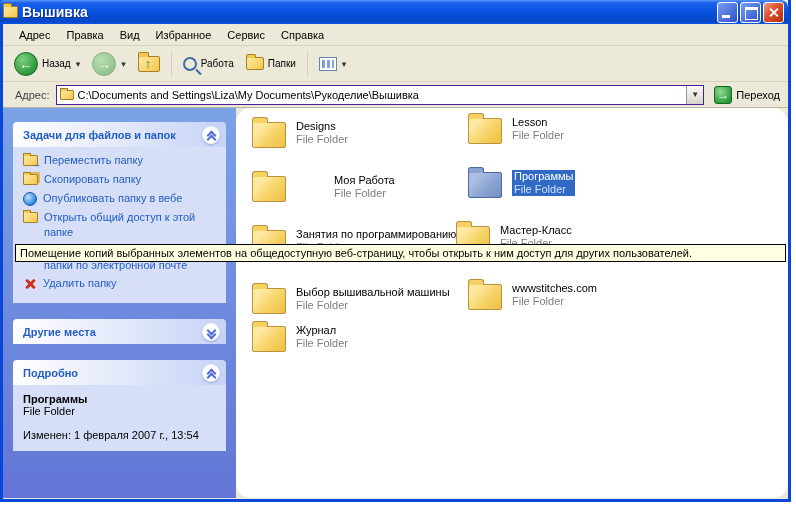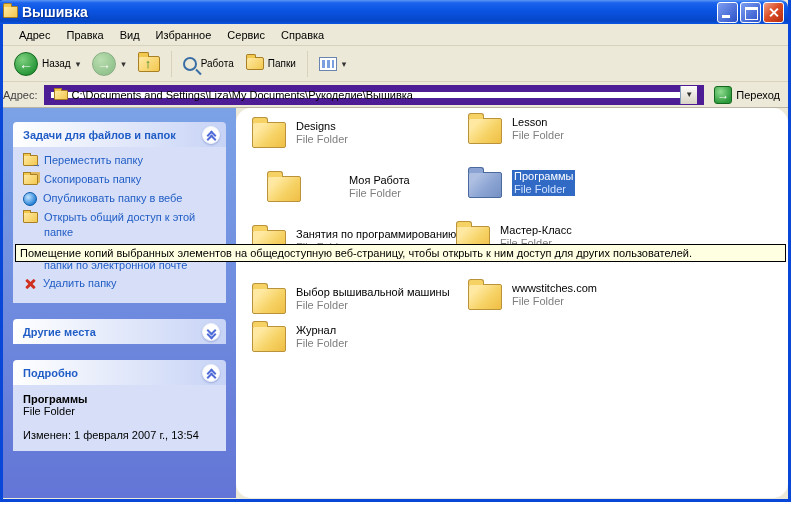--- a/index.html
+++ b/index.html
@@ -59,23 +59,23 @@
   .mini-folder-tool { width:18px; height:13px; background:linear-gradient(135deg,#ffe9a2,#f3c84f);
                border:1px solid #a87f23; border-radius:2px; position:relative; }
   .mini-folder-tool::before { content:""; position:absolute; top:-4px; left:-1px; width:8px; height:3px;
                background:#f3c84f; border:1px solid #a87f23; border-bottom:none; border-radius:2px 2px 0 0; }
   .views-icon { width:18px; height:14px; border:1px solid #6a84b0; background:#fff; position:relative; }
   .views-icon::before { content:""; position:absolute; inset:2px;
         background:repeating-linear-gradient(90deg,#7aa0e0 0 3px,#fff 3px 5px); }
 
   
   .addressbar { height:26px; background:#ece9d8; display:flex; align-items:center;
-                padding:0 4px 0 0; gap:6px; border-bottom:1px solid #b9b5a2; }
+                padding:0 4px 0 12px; gap:6px; border-bottom:1px solid #b9b5a2; }
   .addr-label { color:#444; }
-  .addr-combo { flex:1; height:20px; background:#fff; border:7px solid #4c1d95;
+  .addr-combo { flex:1; height:20px; background:#fff; border:1px solid #4c1d95;
                 display:flex; align-items:center; padding-left:3px; gap:4px; }
   .addr-folder { width:14px; height:10px; background:linear-gradient(135deg,#ffe9a2,#f3c84f);
                  border:1px solid #a87f23; border-radius:1px; position:relative; flex:none; }
   .addr-folder::before { content:""; position:absolute; top:-3px; left:-1px; width:6px; height:2px;
                  background:#f3c84f; border:1px solid #a87f23; border-bottom:none; }
   .addr-text { flex:1; white-space:nowrap; overflow:hidden; }
   .addr-drop { width:17px; height:18px; background:linear-gradient(180deg,#fdfdfb,#d8d4c6);
                border-left:1px solid #7f9db9; display:flex; align-items:center; justify-content:center;
                font-size:8px; color:#333; }
   .go-btn { display:flex; align-items:center; gap:4px; padding:1px 4px; }
@@ -294,21 +294,21 @@
       </div>
 
       <div class="folder-item" style="left:232px; top:8px;">
         <span class="folder-icon"></span>
         <span class="folder-text">
           <span class="fname">Lesson</span>
           <span class="ftype">File Folder</span>
         </span>
       </div>
 
-      <div class="folder-item" style="left:31px; top:66px;gap:48px;">
+      <div class="folder-item" style="left:16px; top:66px;gap:48px;">
         <span class="folder-icon"></span>
         <span class="folder-text">
           <span class="fname">Моя Работа</span>
           <span class="ftype">File Folder</span>
         </span>
       </div>
 
       <div class="folder-item selected" style="left:232px; top:62px;">
         <span class="folder-icon sel"></span>
         <span class="folder-text">

